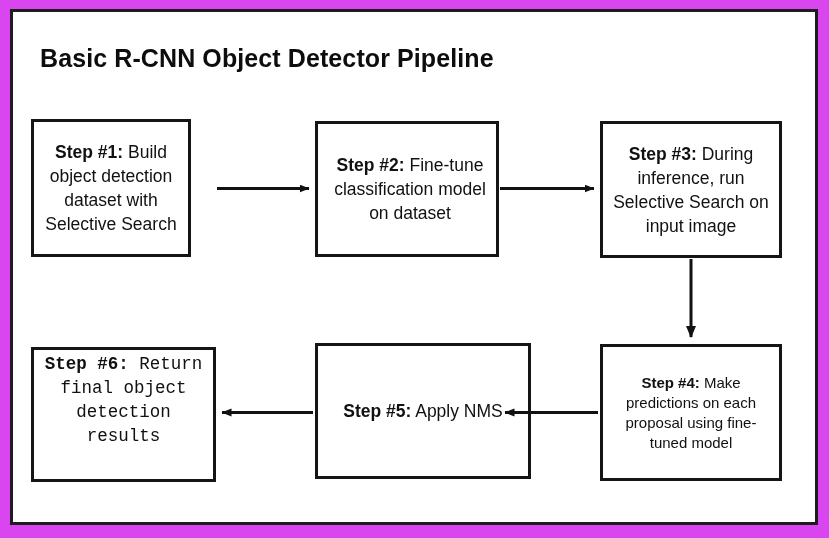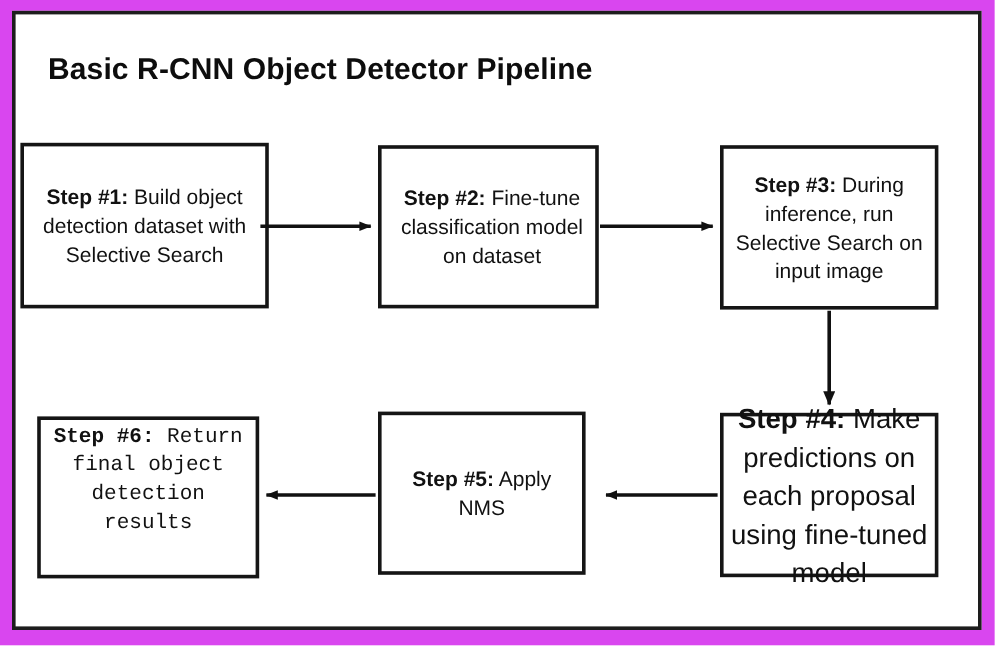--- a/index.html
+++ b/index.html
@@ -53,28 +53,28 @@
   .step-text {
     font-size: 17.5px;
     line-height: 24px;
     color: #111111;
     width: 100%;
   }
   .step-text b {
     font-weight: bold;
   }
   
-  #box-step-1 { left: 17px;  top: 119px; width: 207px; height: 138px; }
+  #box-step-1 { left: 31px;  top: 119px; width: 160px; height: 138px; }
   #box-step-2 { left: 315px; top: 121px; width: 184px; height: 136px; padding-left: 12px; }
   #box-step-3 { left: 600px; top: 121px; width: 182px; height: 137px; }
   #box-step-4 { left: 600px; top: 344px; width: 182px; height: 137px; }
-  #box-step-5 { left: 315px; top: 343px; width: 173px; height: 136px; }
+  #box-step-5 { left: 315px; top: 343px; width: 216px; height: 136px; }
   #box-step-6 { left: 31px;  top: 347px; width: 185px; height: 135px; }
   #box-step-6 .step-text { padding-top: 2px; font-family: Liberation Mono, monospace; }
-  #box-step-4 .step-text { font-size: 23px; line-height: 32px; }
+  #box-step-4 .step-text { font-size: 15px; line-height: 20px; }
 
   
   #connectors {
     position: absolute;
     left: 0;
     top: 0;
     width: 829px;
     height: 538px;
     pointer-events: none;
   }

